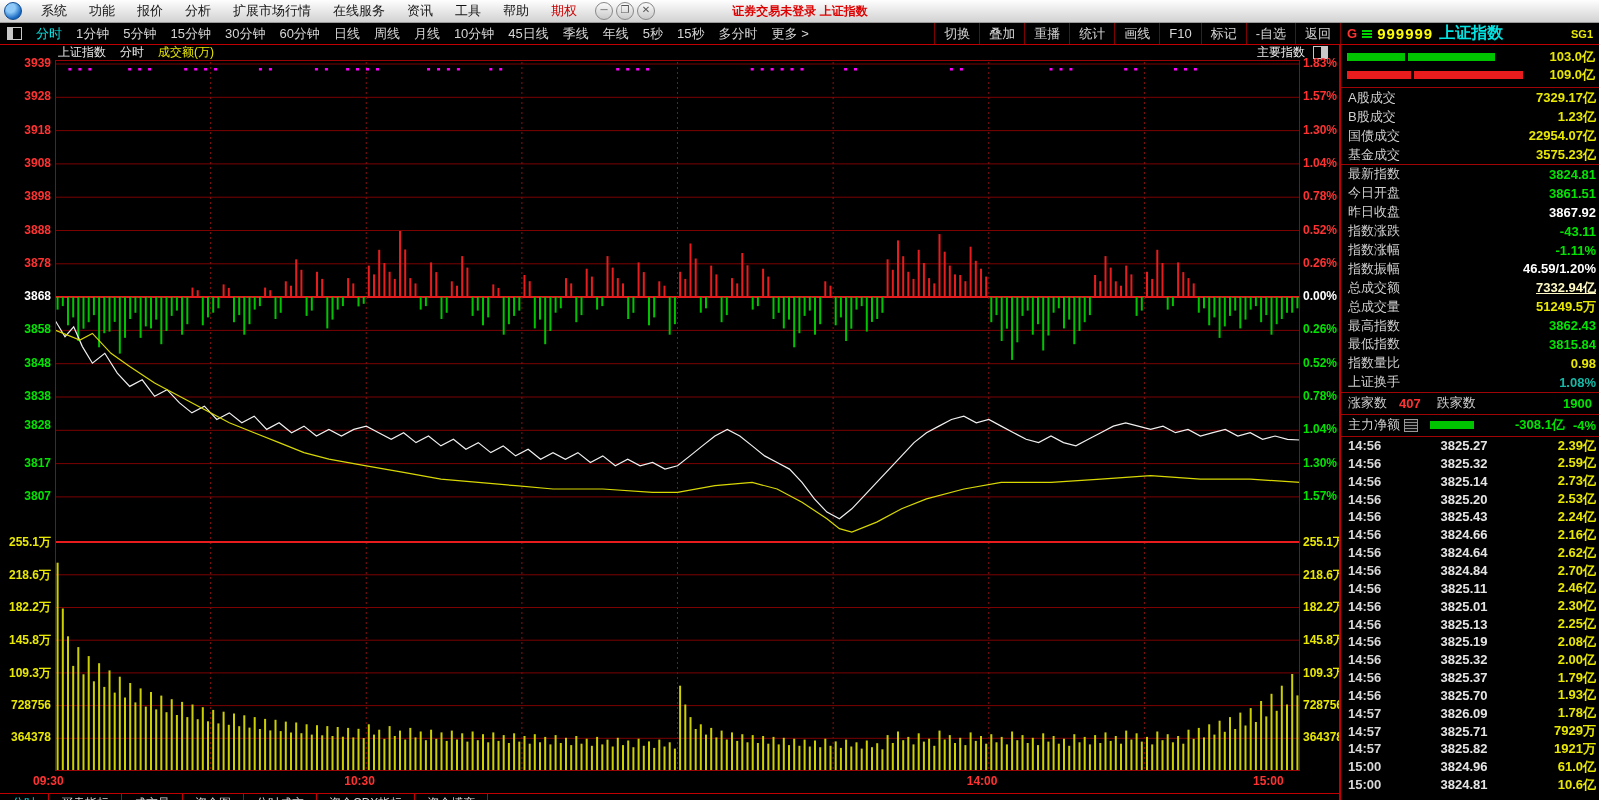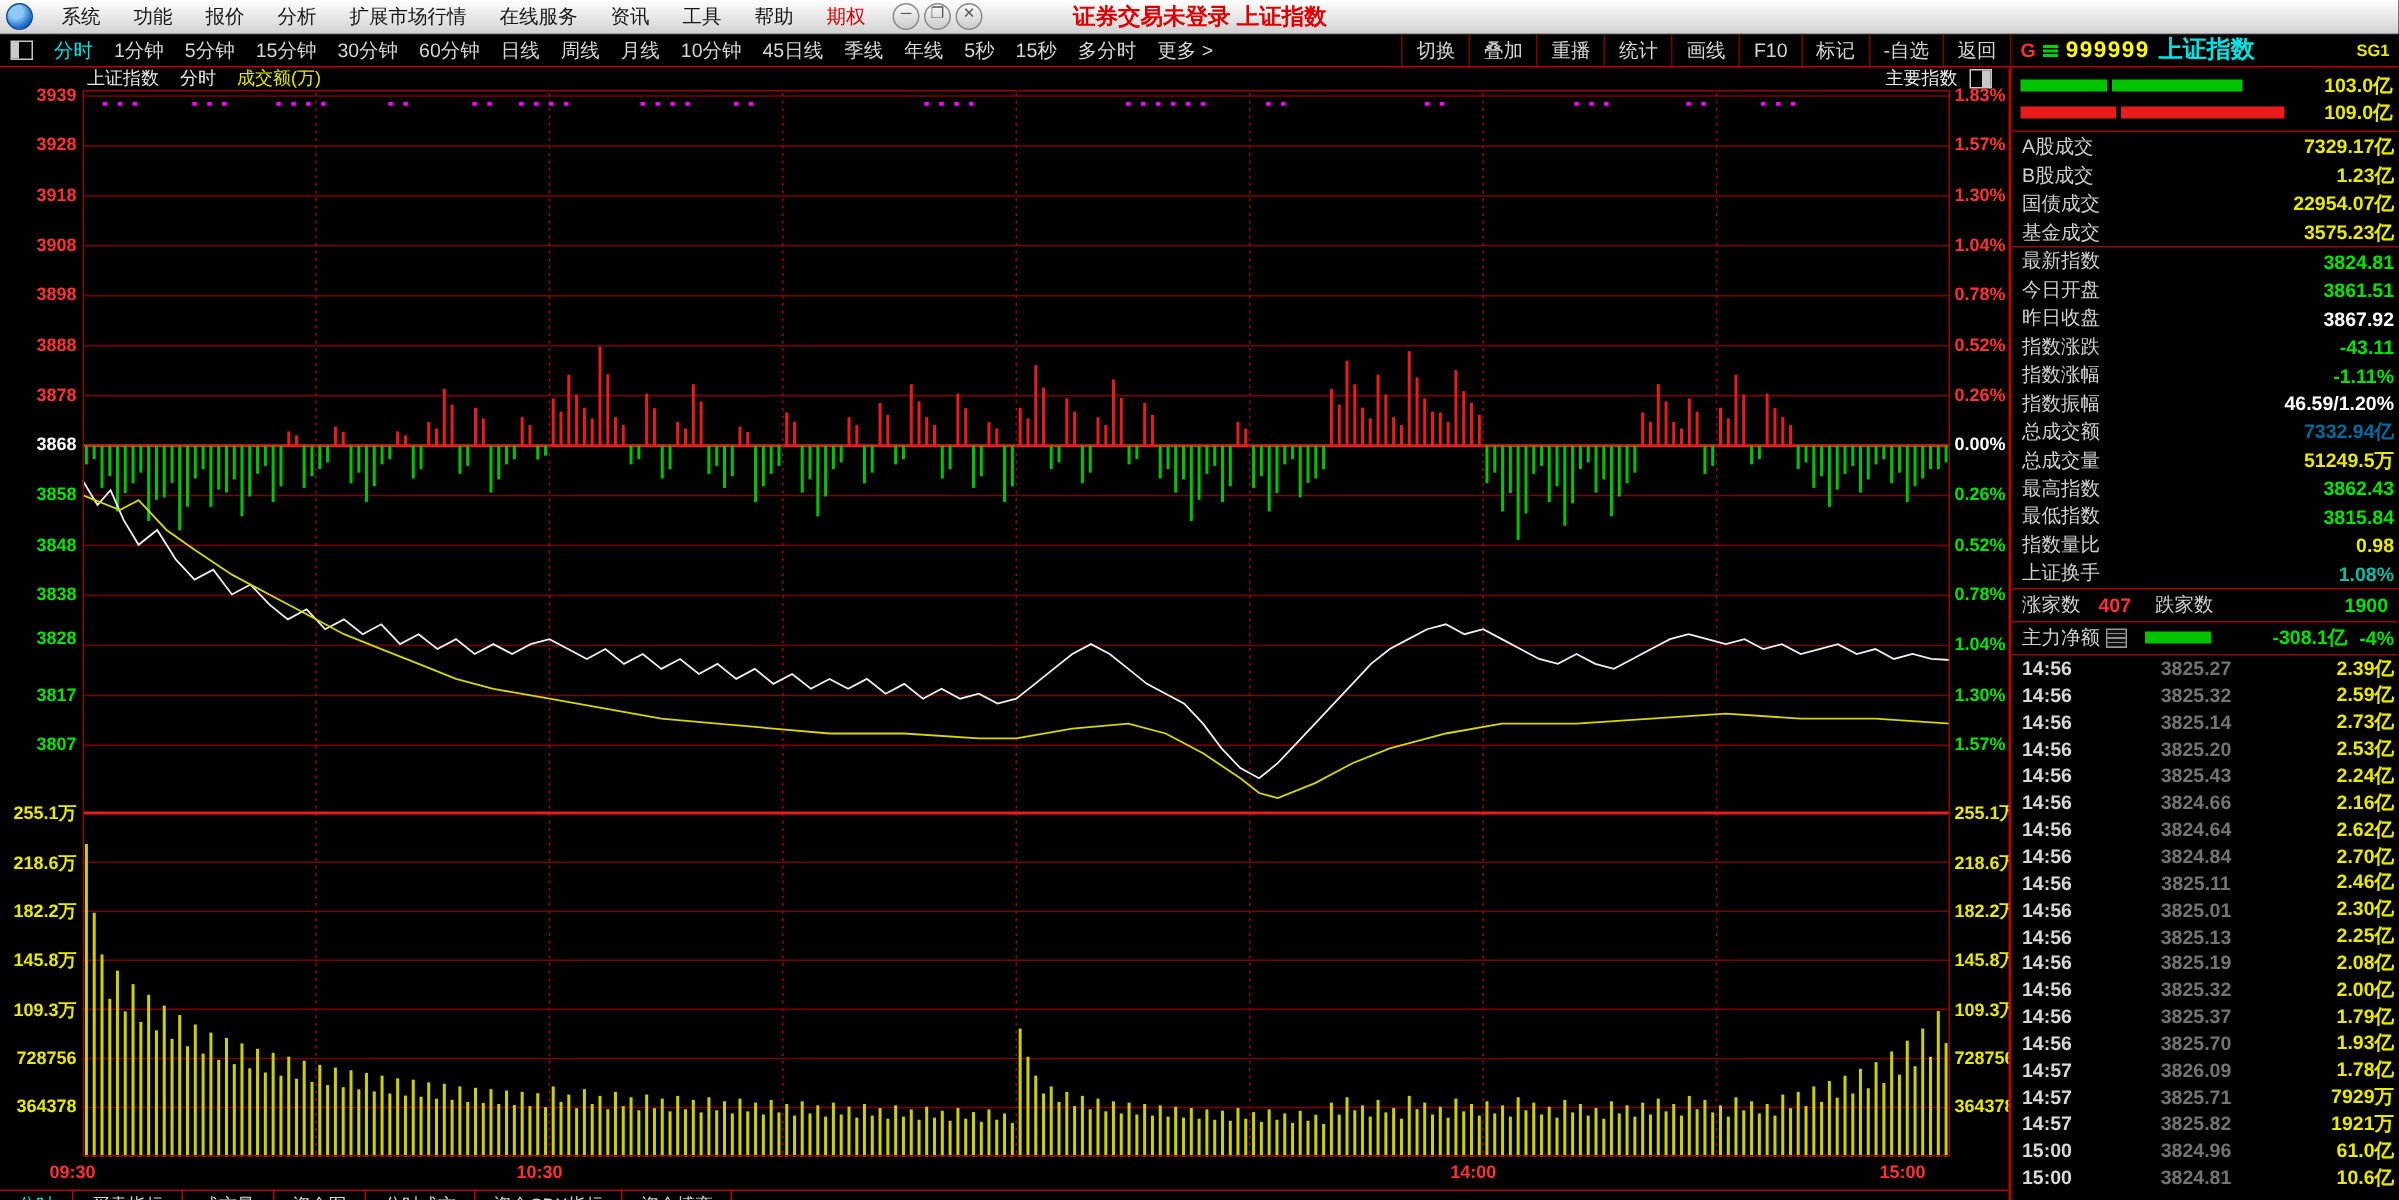--- a/index.html
+++ b/index.html
@@ -9,21 +9,21 @@
   .titlebar{position:absolute;left:0;top:0;width:1599px;height:22px;
     background:linear-gradient(#fefefe,#d2d2d2);border-bottom:1px solid #9a9a9a;
     display:flex;align-items:center;z-index:5;}
   .logo{width:16px;height:16px;border-radius:50%;flex:none;
     background:radial-gradient(circle at 35% 30%,#8ec9f7 0 30%,#1b6bc4 70%,#0d4a92);
     border:1px solid #0d4a92;margin:0 8px 0 4px;}
   .menus{display:flex;align-items:center;}
   .menu-item{padding:0 11px;font-size:13px;color:#151515;cursor:default;}
   .menu-item.accent span{color:#cc0000;}
   .title-center{position:absolute;left:400px;width:800px;text-align:center;
-    color:#dd0000;font-size:15px;font-weight:bold;pointer-events:none;}
+    color:#dd0000;font-size:12px;font-weight:bold;pointer-events:none;}
   .pills{margin-left:auto;display:flex;gap:4px;align-items:center;z-index:2;}
   .pill{border:1px solid #b08080;border-radius:9px;background:linear-gradient(#ffffff,#e2e2e2);
     color:#cc2020;font-size:12px;font-weight:bold;padding:0 9px;height:15px;line-height:15px;}
   .winctl{display:flex;gap:3px;margin:0 5px 0 7px;}
   .wbtn{width:16px;height:16px;border-radius:50%;border:1px solid #888;
     background:linear-gradient(#fbfbfb,#c9c9c9);color:#555;font-size:10px;
     line-height:14px;text-align:center;font-weight:bold;}
   
   .toolbar{position:absolute;left:0;top:23px;width:1599px;height:21px;background:#000;
     border-bottom:1px solid #c00000;display:flex;align-items:stretch;z-index:5;}
@@ -77,21 +77,21 @@
   .adv .up{color:#ff3232;font-weight:bold;margin:0 16px 0 12px;}
   .adv .down{color:#00e400;font-weight:bold;margin-left:auto;padding-right:4px;}
   .mainnet{display:flex;align-items:center;height:21px;padding:0 3px 0 7px;color:#d0d0d0;}
   .mn-icon{width:12px;height:11px;border:1px solid #999;margin-left:4px;
     background:repeating-linear-gradient(#111 0 2px,#909090 2px 3px);}
   .mn-bar{width:44px;height:8px;background:#00c400;margin-left:12px;}
   .mn-val{color:#00e400;font-weight:bold;margin-left:auto;}
   .mn-pct{color:#00e400;font-weight:bold;margin-left:8px;}
   .tick-row{display:flex;height:17.85px;align-items:center;padding:0 3px 0 7px;}
   .tick-time{color:#d8d8d8;width:56px;font-weight:bold;}
-  .tick-price{color:#737373;flex:1;text-align:center;font-weight:bold;}
+  .tick-price{color:#e5e5e5;flex:1;text-align:center;font-weight:bold;}
   .tick-amt{color:#e8e800;width:72px;text-align:right;font-weight:bold;}
 </style>
 </head>
 <body>
 
 <div class="titlebar">
   <div class="logo"></div>
   <div class="menus">
 
   <div class="menu-item"><span>系统</span></div>
@@ -861,21 +861,21 @@
       <div class="kv sm">
         <span class="k">指数涨幅</span>
         <span class="v" style="color: rgb(0, 228, 0);">-1.11%</span>
       </div>
       <div class="kv sm">
         <span class="k">指数振幅</span>
         <span class="v" style="color: rgb(255, 255, 255);">46.59/1.20%</span>
       </div>
       <div class="kv sm">
         <span class="k">总成交额</span>
-        <span class="v" style="color: #0369a1;">7332.94亿</span>
+        <span class="v" style="color: #fef9c3; text-decoration: underline;">7332.94亿</span>
       </div>
       <div class="kv sm">
         <span class="k">总成交量</span>
         <span class="v" style="color: rgb(232, 232, 0);">51249.5万</span>
       </div>
       <div class="kv sm">
         <span class="k">最高指数</span>
         <span class="v" style="color: rgb(0, 228, 0);">3862.43</span>
       </div>
       <div class="kv sm">

